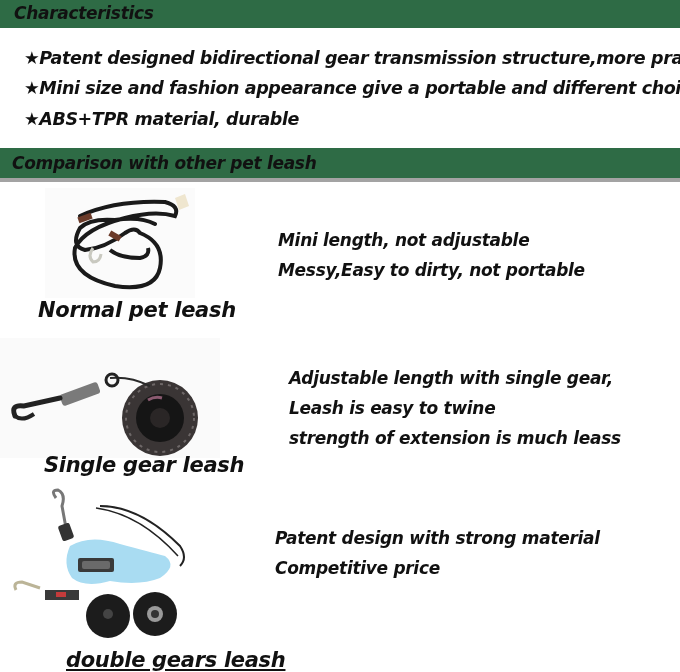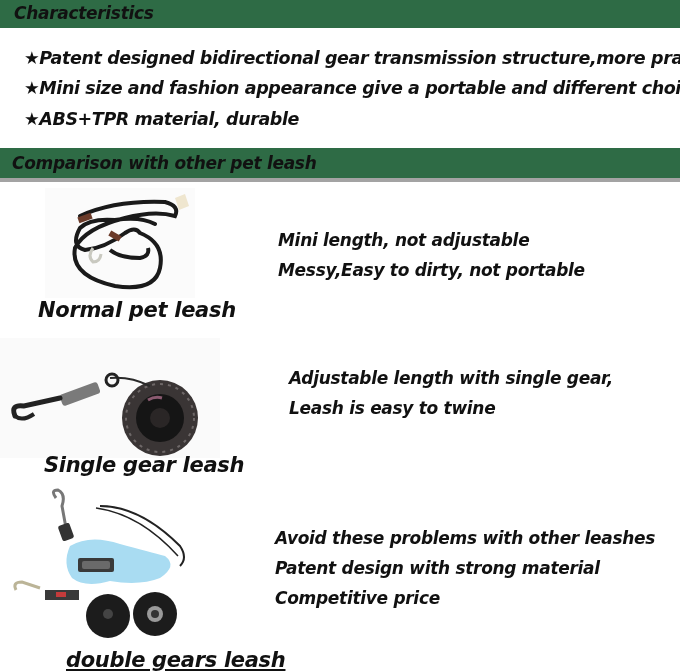--- a/index.html
+++ b/index.html
@@ -74,20 +74,21 @@
     <circle cx="112" cy="42" r="6" fill="none" stroke="#222" stroke-width="3"></circle>
     <rect x="60" y="50" width="40" height="12" rx="3" fill="#7a7a7a" transform="rotate(-20 80 56)"></rect>
     <path d="M15 78 Q10 66 24 68 L60 60" stroke="#222" stroke-width="5" fill="none" stroke-linecap="round"></path>
     <path d="M15 78 Q22 84 34 76" stroke="#222" stroke-width="4" fill="none"></path>
   </svg>
 </div>
 <div class="cap" style="left:44px; top:453px;">Single gear leash</div>
 <div class="desc" style="left:257px; top:368px;margin-left:32px;">
   <div>Adjustable length with single gear,</div>
   <div>Leash is easy to twine</div>
+  <div>strength of extension is much leass</div>
 </div>
 
 <div class="img" style="left:0px; top:486px; width:200px; height:160px;">
   <svg width="200" height="160" viewBox="0 0 200 160">
     <rect width="200" height="160" fill="#ffffff"></rect>
     <path d="M100 20 Q140 20 180 60 Q188 72 180 80" stroke="#222" stroke-width="2" fill="none"></path>
     <path d="M96 22 Q140 28 178 70" stroke="#222" stroke-width="1.5" fill="none"></path>
     <path d="M70 60 Q90 48 120 58 Q150 66 165 70 Q178 80 160 92 Q140 100 110 95 Q85 102 72 92 Q62 78 70 60 Z" fill="#a9dcf2"></path>
     <rect x="78" y="72" width="36" height="14" rx="2" fill="#3a3a3a"></rect>
     <rect x="82" y="75" width="28" height="8" rx="2" fill="#6a6a6a"></rect>
@@ -98,16 +99,15 @@
     <rect x="56" y="106" width="10" height="5" fill="#c43b3b"></rect>
     <circle cx="108" cy="130" r="22" fill="#1c1c1c"></circle>
     <circle cx="108" cy="128" r="5" fill="#444"></circle>
     <circle cx="155" cy="128" r="22" fill="#1c1c1c"></circle>
     <circle cx="155" cy="128" r="8" fill="#9a9a9a"></circle>
     <circle cx="155" cy="128" r="4" fill="#333"></circle>
   </svg>
 </div>
 <div class="cap" style="left:66px; top:648px;text-decoration:underline;">double gears leash</div>
 <div class="desc" style="left:275px; top:528px;">
-  <div>Avoid  these problems with other leashes</div>
   <div>Patent design with strong material</div>
   <div>Competitive price</div>
 </div>
 
 </body></html>

